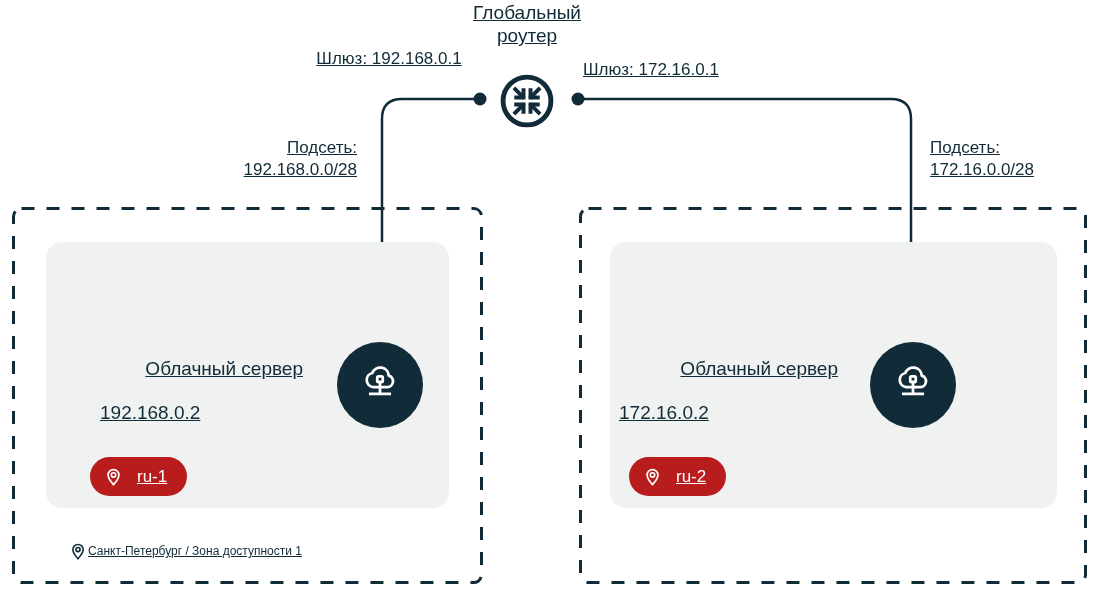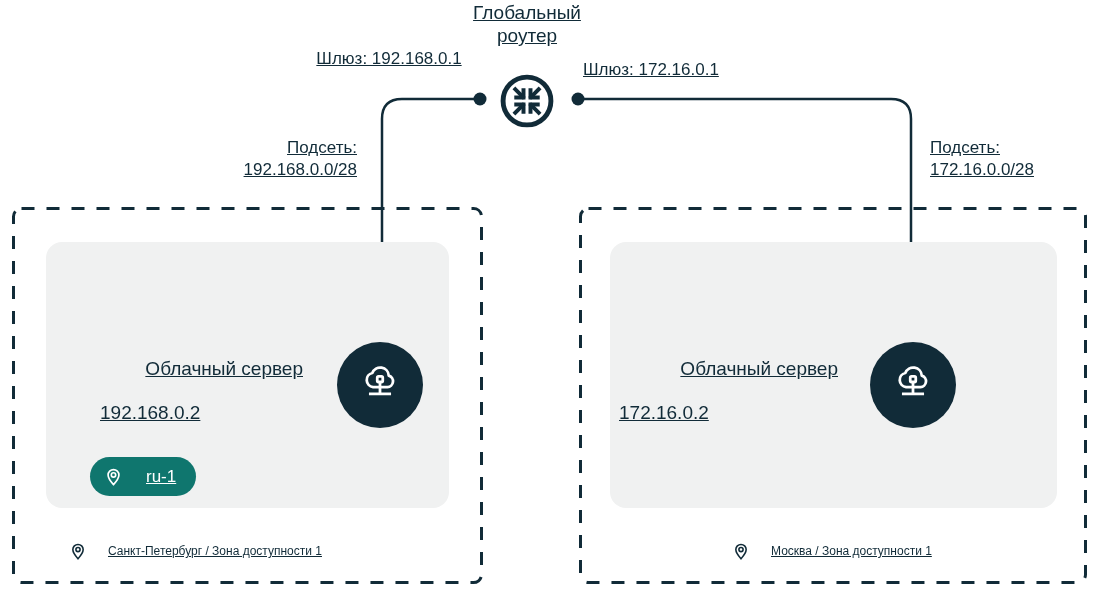--- a/index.html
+++ b/index.html
@@ -39,28 +39,28 @@
   .ip-right{left:619px;top:401px;}
 
   .server-circle{
     width:86px;height:86px;border-radius:50%;background:#112b38;
     display:flex;align-items:center;justify-content:center;
   }
   .sc-left{left:337px;top:342px;}
   .sc-right{left:870px;top:342px;}
 
   .badge{
-    height:39px;border-radius:20px;background:#0f766e;color:#ffffff;
-    display:flex;align-items:center;gap:22px;padding:0 20px 0 13px;
+    height:39px;border-radius:20px;background:#b91c1c;color:#ffffff;
+    display:flex;align-items:center;gap:13px;padding:0 20px 0 13px;
     font-size:17px;font-weight:400;box-sizing:border-box;
   }
   .badge-left{left:90px;top:457px;}
   .badge-right{left:629px;top:457px;}
 
-  .footer-row{display:flex;align-items:center;gap:20px;}
+  .footer-row{display:flex;align-items:center;}
   .footer-left{left:68px;top:541px;}
   .footer-right{left:731px;top:541px;}
   .footer-text{font-size:12px;line-height:20px;color:#112b38;}
 </style>
 </head>
 <body>
 
 <div class="canvas">
 
   <svg class="bg-lines" width="1108" height="610" viewBox="0 0 1108 610">
@@ -156,26 +156,26 @@
     <svg width="48" height="48" viewBox="0 0 40 40">
       <g stroke="#ffffff" stroke-width="2.3" fill="none" stroke-linejoin="round">
         <path d="M14.2 21.8 h12 a4.9 4.9 0 0 0 1.1-9.6 A7.1 7.1 0 0 0 13.6 10 a6 6 0 0 0 .6 11.8 Z"></path>
         <rect x="17.7" y="12.9" width="4.6" height="4.6" rx="1.1"></rect>
         <path d="M20 17.6 V27.4"></path>
         <path d="M10.8 27.4 H29.2"></path>
       </g>
     </svg>
   </div>
 
-
-  <div class="abs footer-row footer-right">
+  <div class="abs badge badge-right">
     <span>
-      <svg width="20" height="20" viewBox="0 0 24 24">
-        <g stroke="#112b38" stroke-width="1.9" fill="none">
+      <svg width="21" height="21" viewBox="0 0 24 24">
+        <g stroke="#ffffff" stroke-width="1.9" fill="none">
           <path d="M12 21.3 C8.1 17 5.8 13.8 5.8 10.3 a6.2 6.2 0 1 1 12.4 0 c0 3.5-2.3 6.7-6.2 11 Z"></path>
           <circle cx="12" cy="10.2" r="2.5"></circle>
         </g>
       </svg>
     </span>
-    <span class="footer-text">Москва / Зона доступности 1</span>
+    <span>ru-2</span>
   </div>
+
 
 </div>
 
 </body></html>

